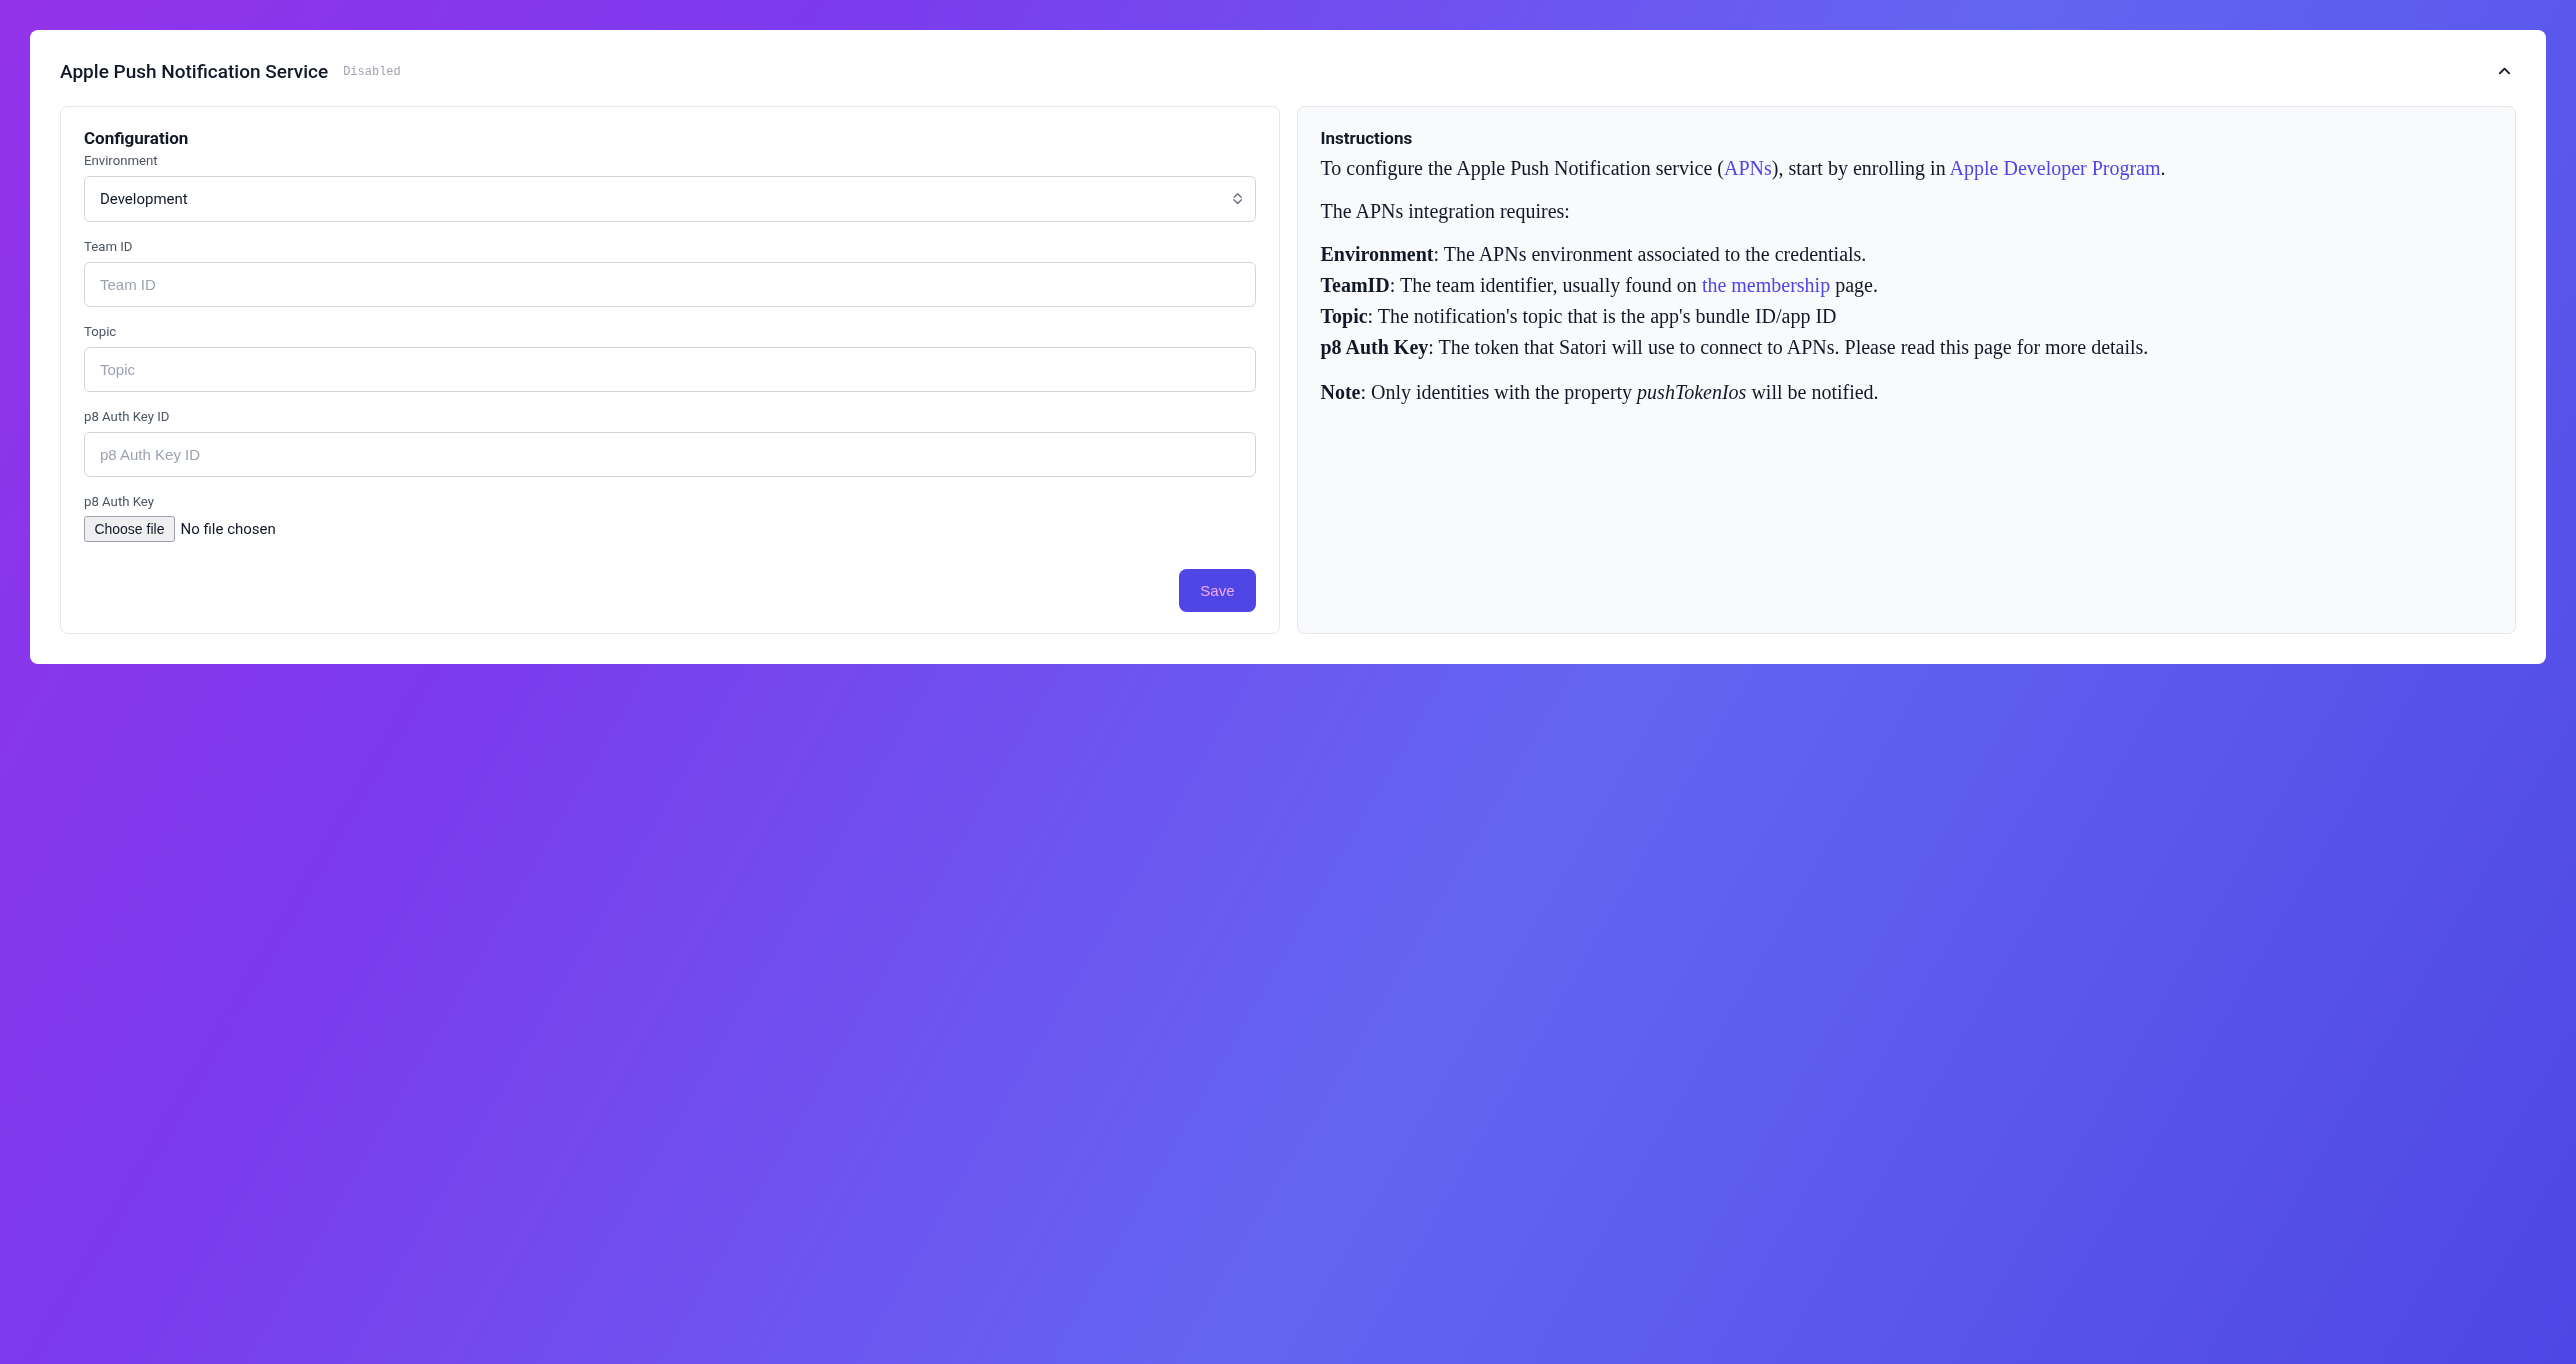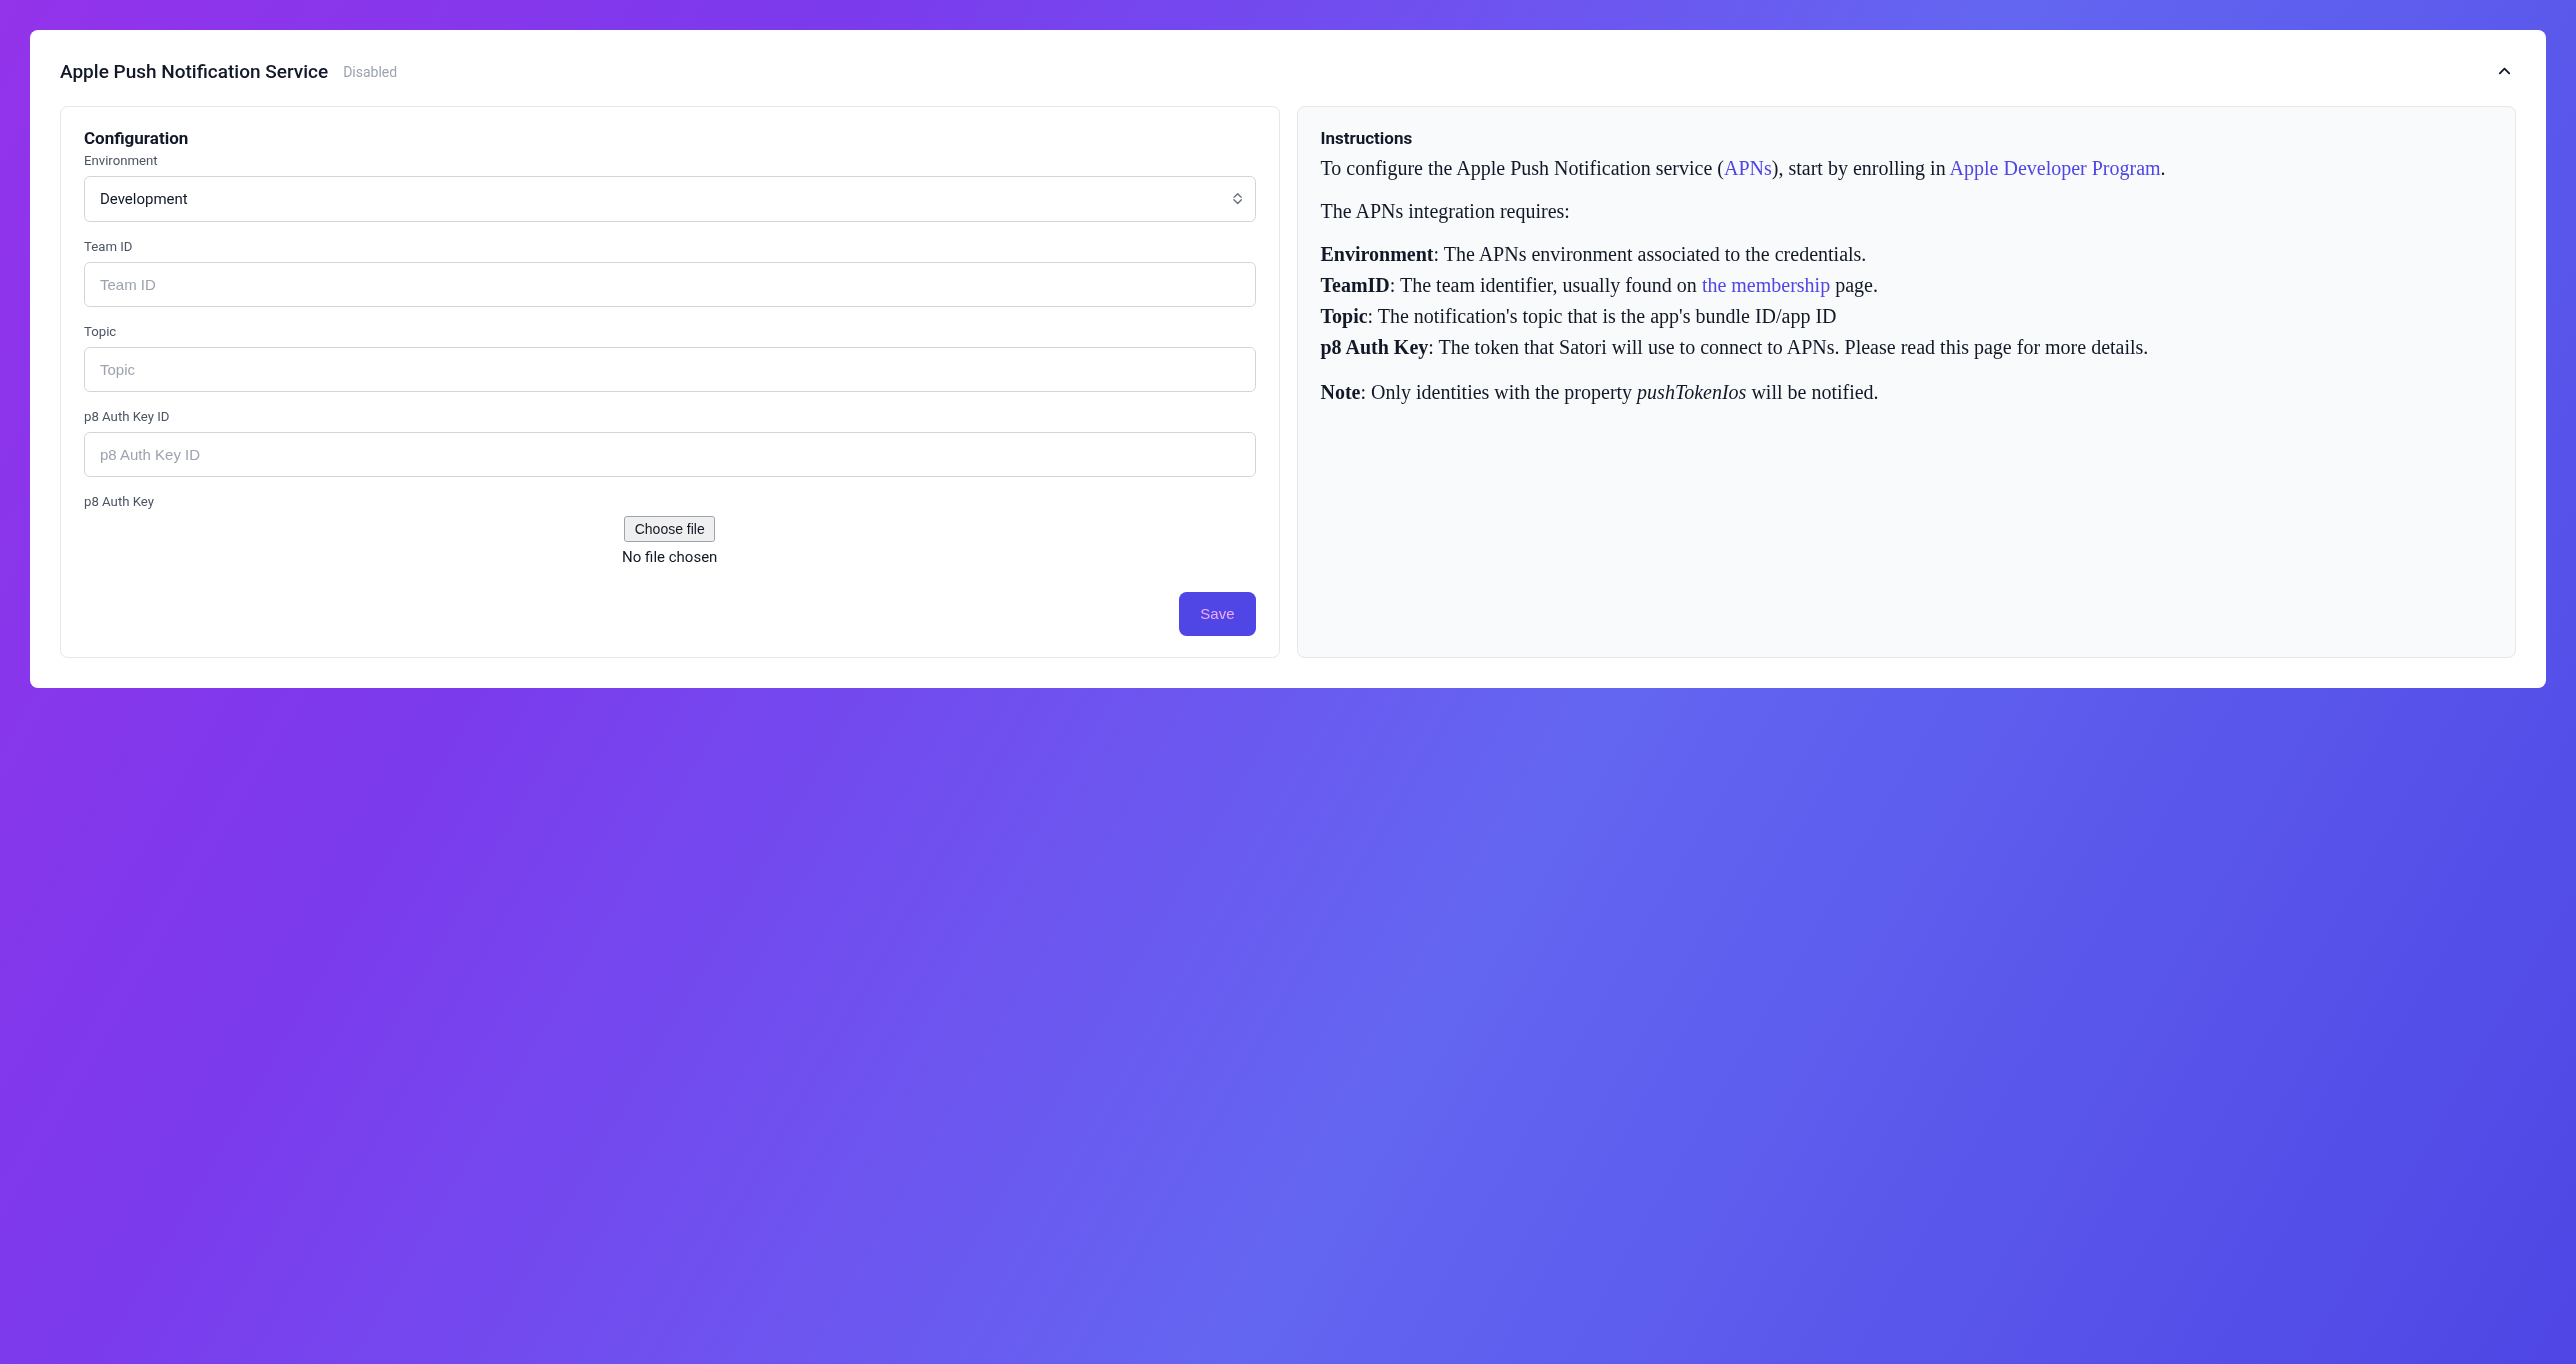--- a/index.html
+++ b/index.html
@@ -35,21 +35,22 @@
     }
 
     .title {
       font-size: 19px;
       font-weight: 500;
       color: #111827;
     }
 
     .status-badge {
       color: #9ca3af;
-      font-size: 14px;
+      font-size: 12px;
+      font-family: Liberation Mono, monospace;
     }
 
     .collapse-toggle {
       cursor: pointer;
       padding: 3.8px;
       display: flex;
       align-items: center;
       justify-content: center;
     }
 
@@ -125,21 +126,20 @@
     }
 
     .text-input::placeholder {
       color: #9ca3af;
     }
 
     .file-row {
       display: flex;
       align-items: center;
       gap: 5.7px;
-      flex-direction: column;
     }
 
     .file-button {
       padding: 3.8px 9.4px;
       font-size: 14px;
       border: 0.9px solid #9ca3af;
       border-radius: 2.8px;
       background: #efefef;
       color: #111827;
       cursor: pointer;

